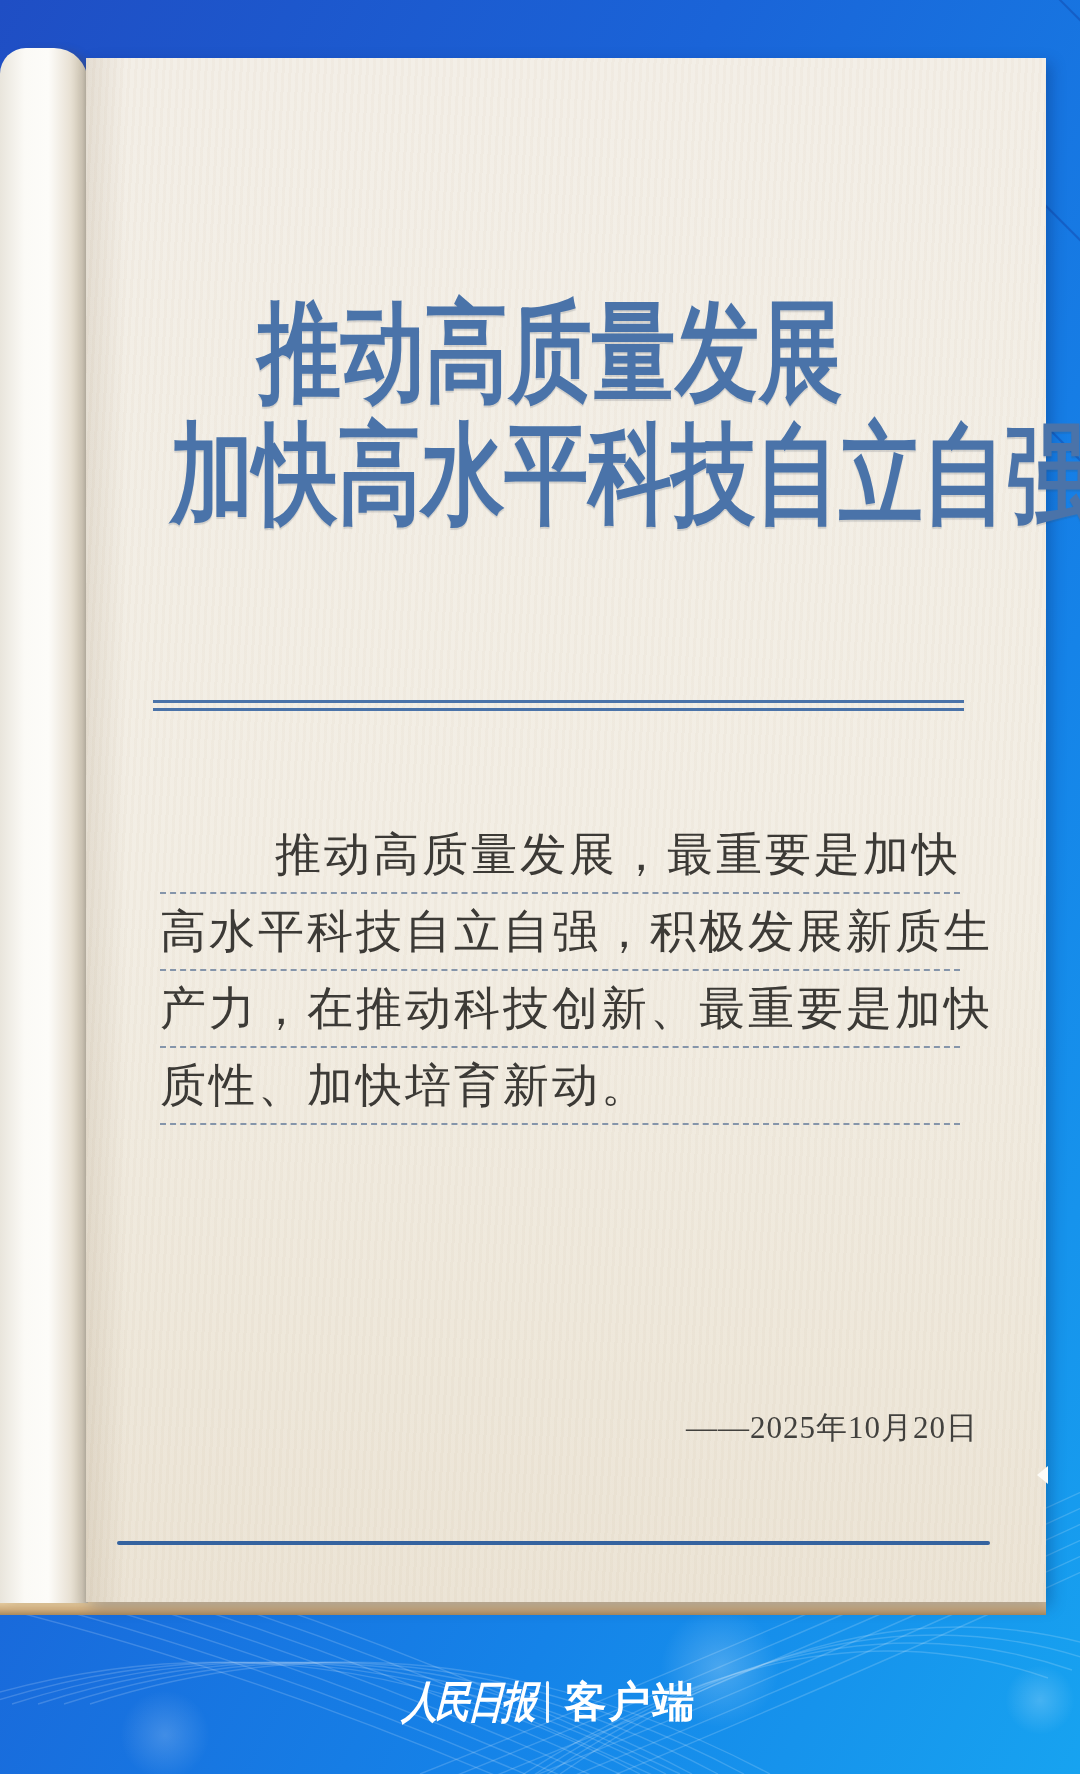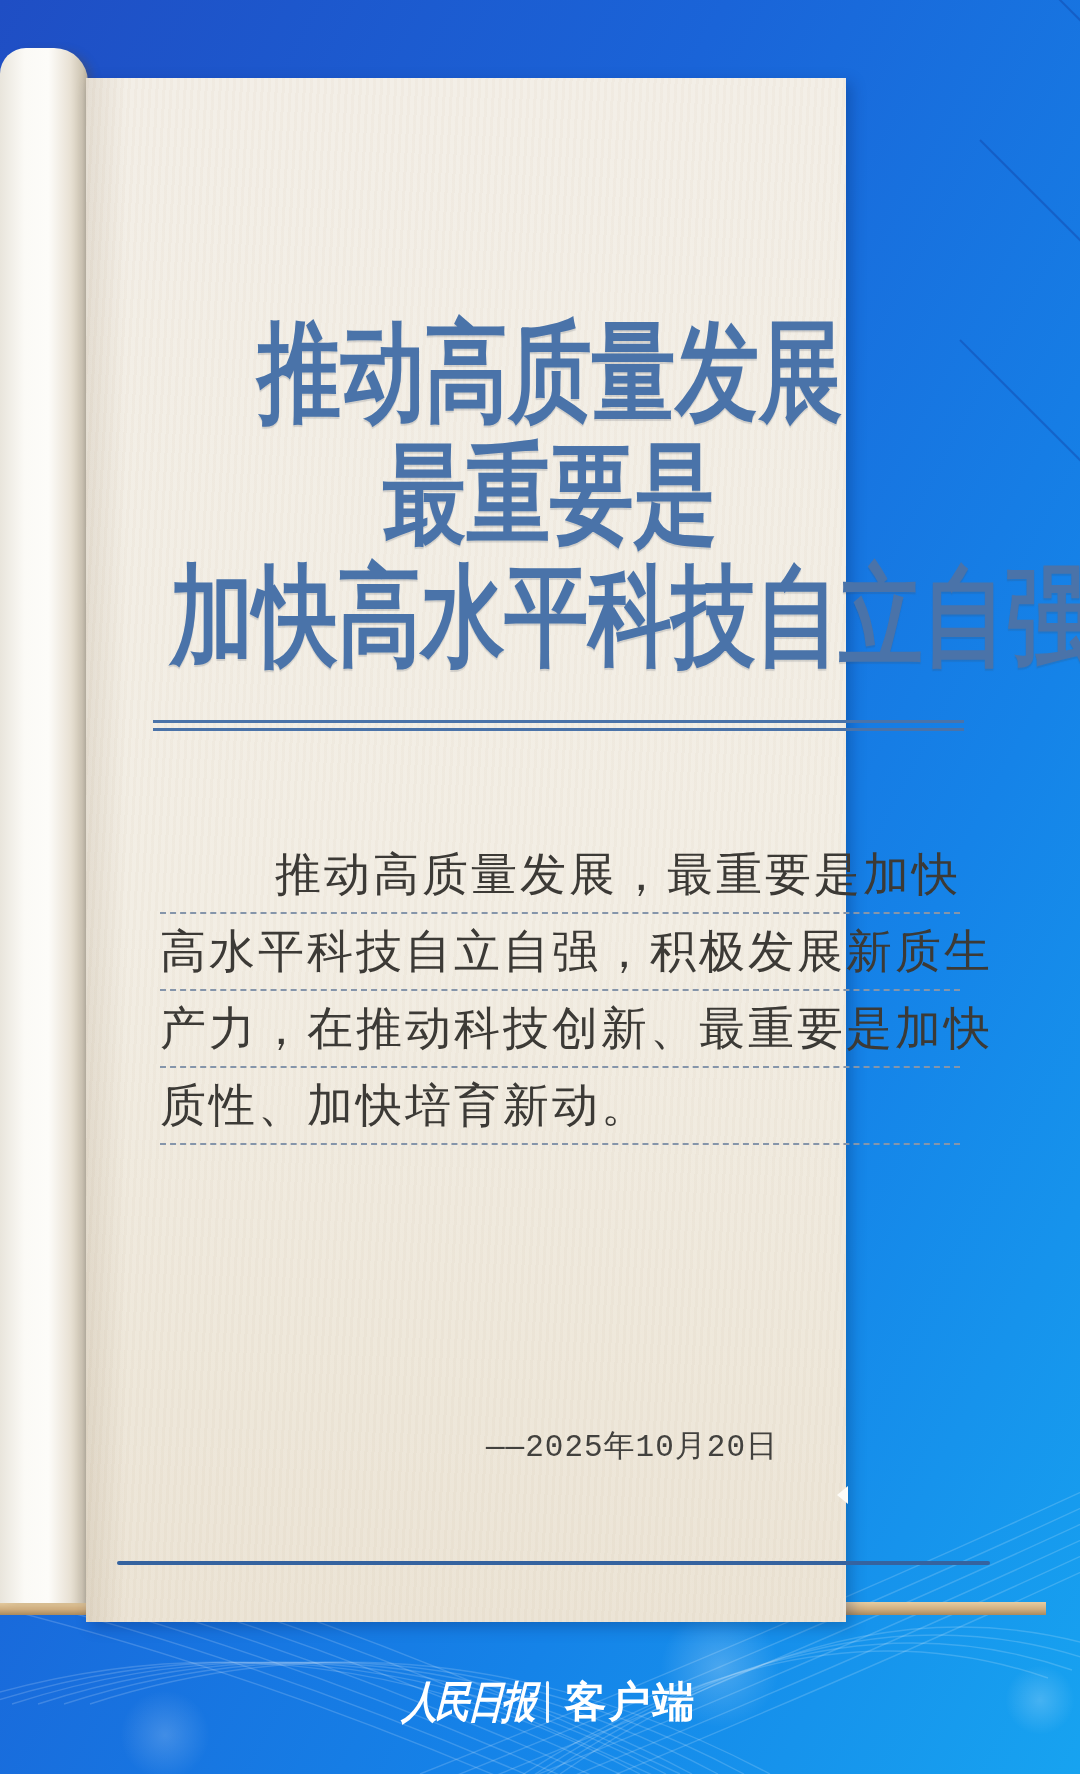--- a/index.html
+++ b/index.html
@@ -24,26 +24,25 @@
     position:absolute;left:0;top:1602px;width:1046px;height:13px;
     background:linear-gradient(180deg,#e6cda2 0%,#cfae7f 55%,#a98a5e 100%);
   }
   .page-curl{
     position:absolute;left:0;top:48px;width:88px;height:1555px;
     background:linear-gradient(90deg,#e9e5dc 0%,#fbfaf6 28%,#fdfcf9 55%,#e8e1d4 80%,#cdc4b2 94%,#b6ac98 100%);
     border-radius:26px 34px 0 0;
     box-shadow:8px 0 10px -4px rgba(92,72,44,.38);
   }
   .page{
-    position:absolute;left:86px;top:58px;width:760px;height:1544px;
+    position:absolute;left:86px;top:58px;width:960px;height:1544px;
     background:
       repeating-linear-gradient(93deg,rgba(190,170,140,.05) 0 3px,rgba(255,255,255,.04) 3px 7px),
       linear-gradient(180deg,#f3eee6 0%,var(--page-cream,#f2ede3) 55%,#ebe3d4 100%);
     box-shadow:5px 5px 14px rgba(0,25,80,.28);
-    margin-top:20px;
   }
   .page-inner-shade{position:absolute;left:0;top:0;width:40px;height:100%;
     background:linear-gradient(90deg,rgba(120,95,60,.12),rgba(120,95,60,0));pointer-events:none;}
   .corner-notch{position:absolute;right:-2px;top:1408px;width:0;height:0;
     border-top:9px solid transparent;border-bottom:9px solid transparent;border-right:11px solid #fdfcf8;}
 
   
   .title{position:absolute;left:-61px;top:234px;width:1050px;text-align:center;
     color:var(--title-blue,#4a73a9);
     font-family:"Liberation Serif","DejaVu Serif",serif;font-weight:900;
@@ -60,21 +59,21 @@
   .body-block{position:absolute;left:74px;top:759px;width:800px;
     font-family:Liberation Sans, sans-serif;
     font-size:46px;letter-spacing:3px;color:var(--body-ink,#3c3a36);}
   .body-row{height:75px;line-height:75px;white-space:nowrap;
     border-bottom:2px dashed var(--dash-gray-blue,#8595aa);}
   .body-row.indent{ text-indent:2.5em; }
 
   
   .attribution{position:absolute;right:68px;top:1350px;text-align:right;
     color:#42413e;font-size:31px;line-height:40px;letter-spacing:1px;
-    font-family:Liberation Mono, monospace;}
+    font-family:Liberation Serif, serif;}
 
   
   .rule{position:absolute;left:31px;top:1483px;width:873px;height:4px;border-radius:2px;
     background:var(--rule-blue,#35639f);}
 
   
   .footer{position:absolute;left:0;top:1672px;width:1080px;height:60px;
     display:flex;align-items:center;justify-content:center;transform:translateX(-7px);
     color:var(--footer-white,#fff);}
   .brand-script{font-family:"DejaVu Serif","Liberation Serif",serif;font-style:italic;font-weight:700;
@@ -138,21 +137,20 @@
 
   <div class="page-bottom-edge"></div>
   <div class="page-curl"></div>
 
   <div class="page">
     <div class="page-inner-shade"></div>
     <div class="corner-notch"></div>
 
     <div class="title">
       <div><span class="title-line">推动高质量发展</span></div>
-      <div><span class="title-line">最重要是</span></div>
       <div><span class="title-line">加快高水平科技自立自强</span></div>
     </div>
 
     <div class="divider-double">
       <div class="dl"></div>
       <div class="dl"></div>
     </div>
 
     <div class="body-block">
       <div class="body-row indent">推动高质量发展，最重要是加快</div>

